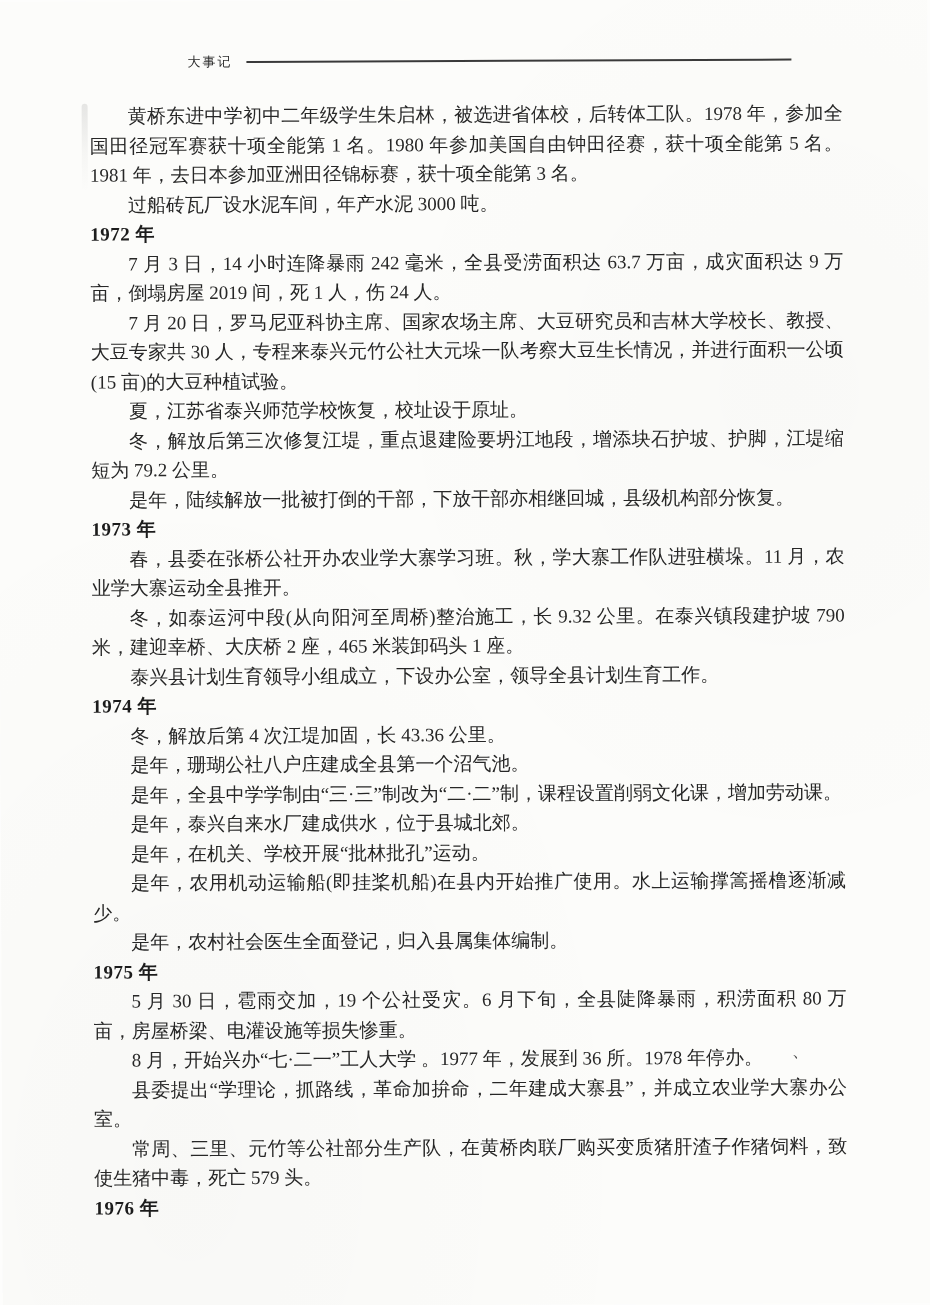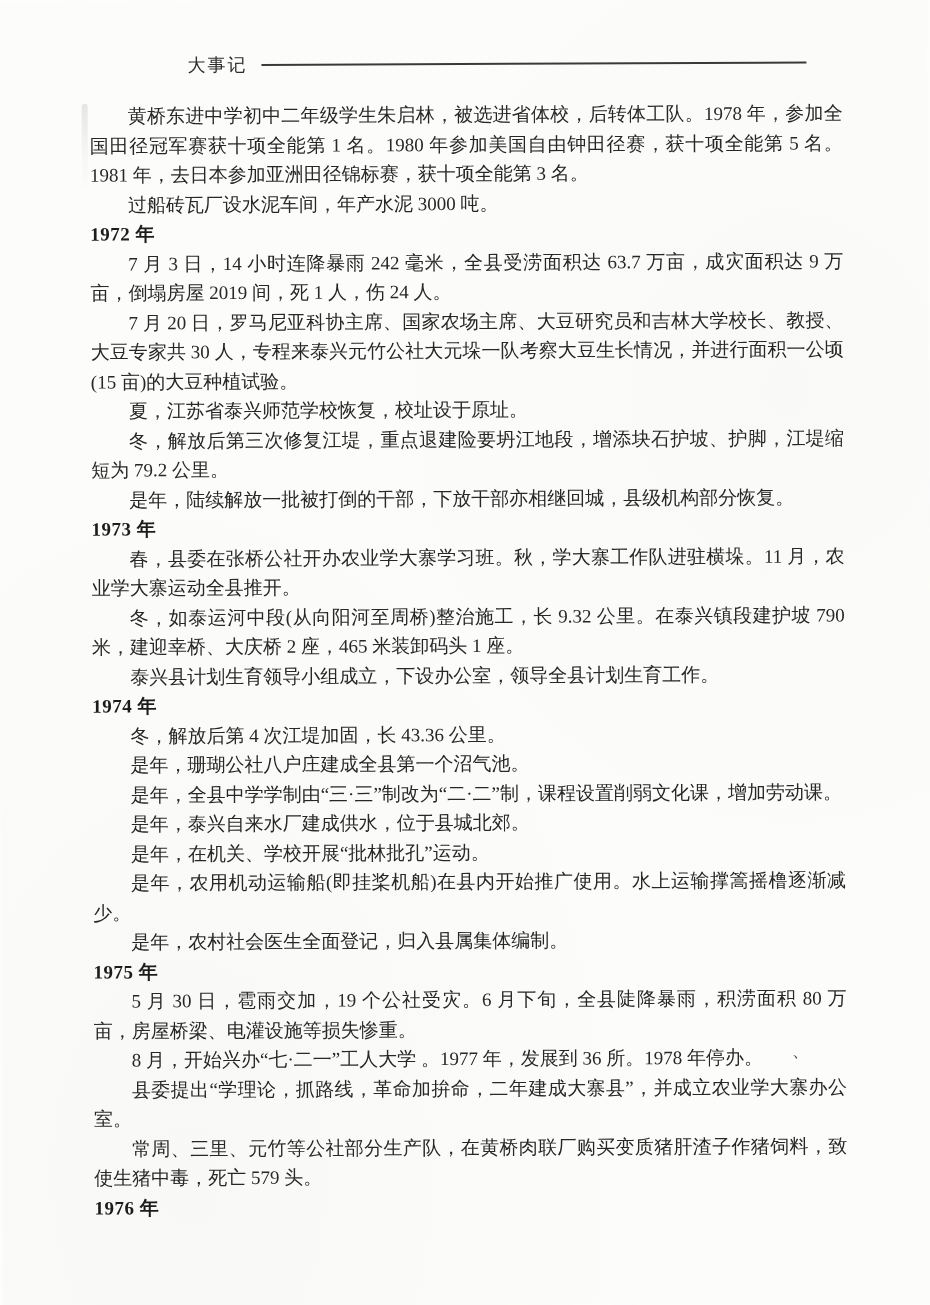--- a/index.html
+++ b/index.html
@@ -27,21 +27,21 @@
   .header {
     position: absolute;
     top: 52px;
     left: 92px;
     right: 85px;
     display: flex;
     align-items: center;
   }
   .header-title {
     margin-left: 98px;
-    font-size: 18px;
+    font-size: 13px;
     letter-spacing: 2px;
     color: #2c2c2c;
     white-space: nowrap;
   }
   .header-rule {
     margin-left: 14px;
     width: 545px;
     height: 0;
     border-top: 2px solid #3a3a3a;
   }

